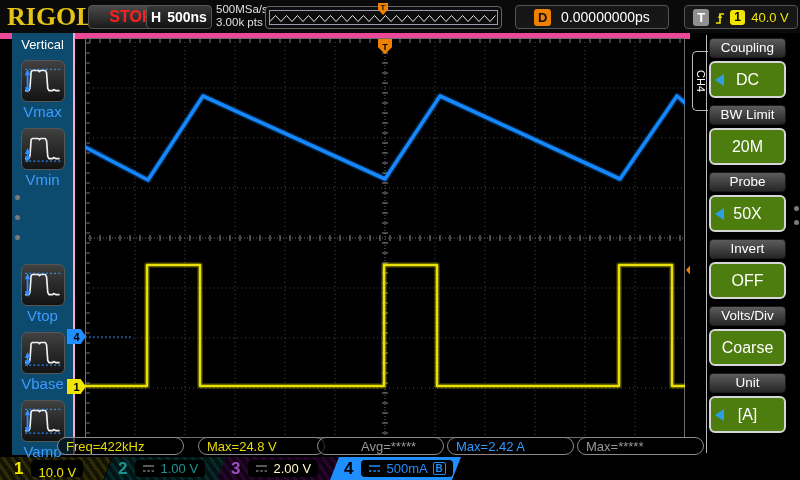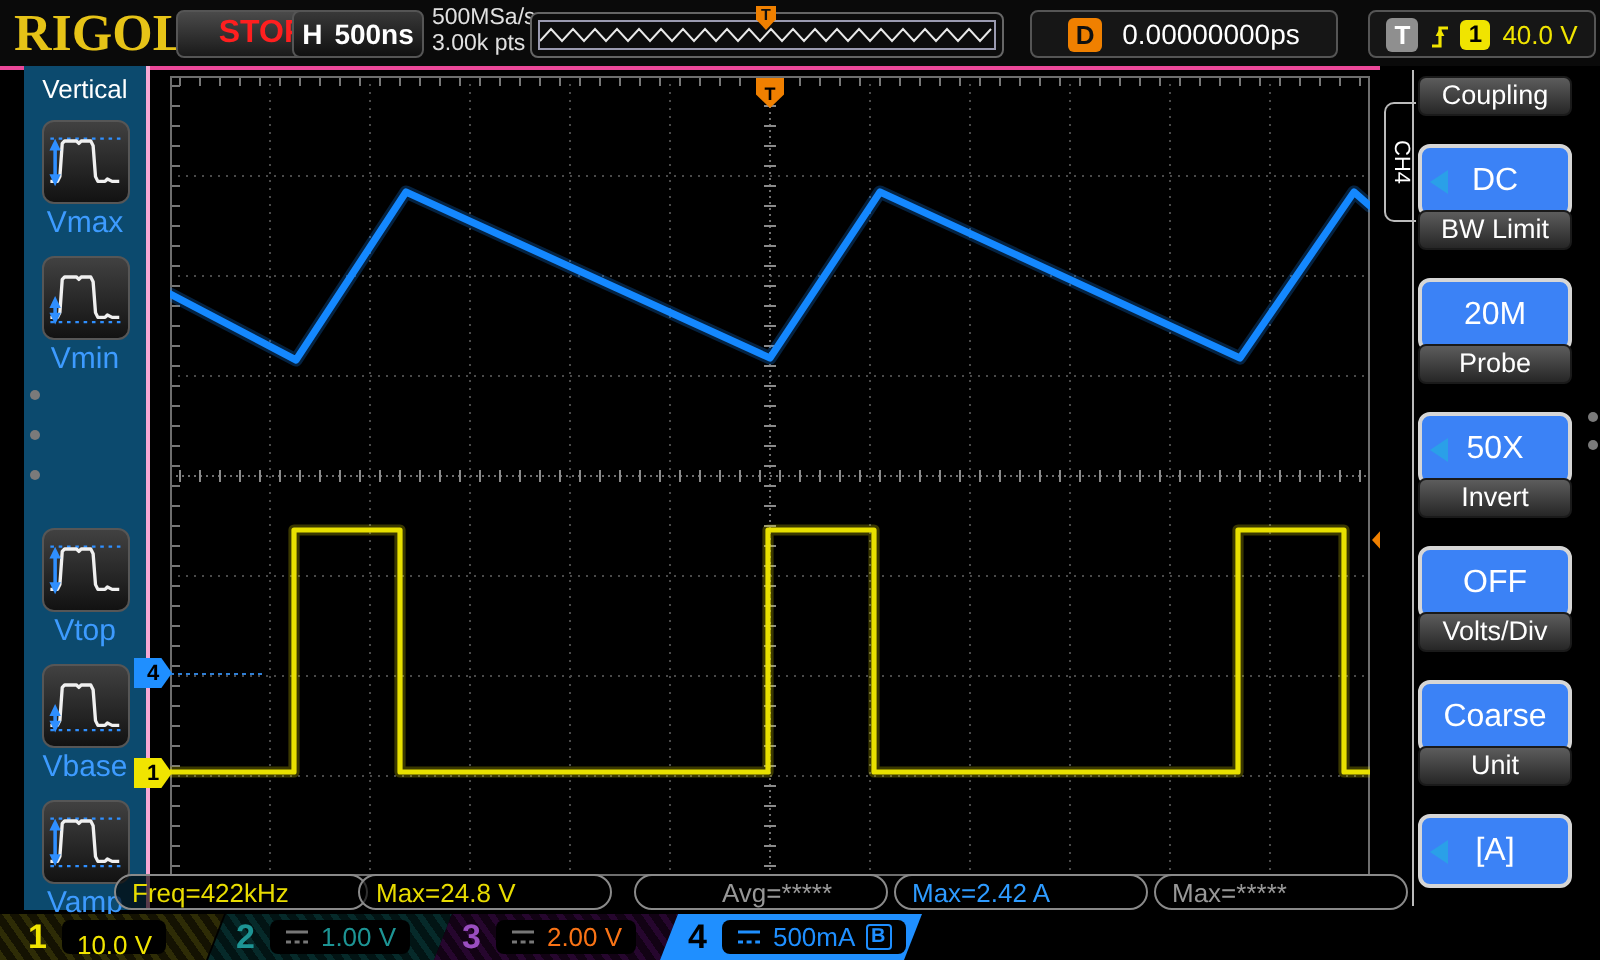--- a/index.html
+++ b/index.html
@@ -1,20 +1,20 @@
 <!DOCTYPE html>
 <html><head>
 <meta charset="utf-8">
 <style>
   html,body{margin:0;padding:0;background:#000;}
   #screen{position:relative;width:800px;height:480px;background:#000;overflow:hidden;
           font-family:"Liberation Sans",sans-serif;}
   
   #topbar{position:absolute;left:0;top:0;width:800px;height:33px;background:#0a0a0a;
-          border-bottom:2px solid #ec4899;}
+          border-bottom:6px solid #ec4899;}
   #logo{position:absolute;left:7px;top:2px;font-family:"Liberation Serif",serif;
         font-weight:bold;font-size:26px;color:#e6c317;letter-spacing:0px;}
   .tb-btn{position:absolute;top:5px;height:22px;border-radius:4px;
           background:linear-gradient(#4a4a4a,#1a1a1a);border:1px solid #555;
           display:flex;align-items:center;justify-content:center;}
   #stopbtn{left:88px;width:52px;color:#ff1f1f;font-weight:bold;font-size:16px;padding-left:16px;}
   #hbox{left:146px;width:64px;background:linear-gradient(#383838,#101010);}
   #hbox .hl{color:#fff;font-weight:bold;font-size:14px;margin-right:6px;}
   #hbox .hv{color:#fff;font-size:14px;font-weight:bold;}
   #srate{position:absolute;left:216px;top:3px;color:#e0e0e0;font-size:11.5px;line-height:13px;}
@@ -56,21 +56,21 @@
   
   #rightmenu{position:absolute;left:690px;top:33px;width:110px;height:422px;background:#000;}
   #ch4tab{position:absolute;left:2px;top:18px;width:15px;height:58px;color:#fff;font-size:11px;
           border:1px solid #bbb;border-right:none;border-radius:5px 0 0 5px;
           display:flex;align-items:center;justify-content:center;}
   #ch4tab span{writing-mode:vertical-rl;}
   #rm-border{position:absolute;left:16px;top:2px;width:1px;height:418px;background:#bbb;}
   .rm-item{position:absolute;left:19px;width:77px;}
   .rm-label{height:18px;line-height:18px;text-align:center;color:#fff;font-size:13.5px;
             background:linear-gradient(#5c5c5c,#262626);border-radius:4px;border:1px solid #1a1a1a;}
-  .rm-value{position:relative;margin-top:14px;height:33px;background:#3b82f6;border:2px solid #d6d6d6;
+  .rm-value{position:relative;margin-top:3px;height:33px;background:#4d7c0f;border:2px solid #d6d6d6;
             border-radius:6px;color:#fff;font-size:16px;display:flex;align-items:center;
             justify-content:center;cursor:pointer;}
   .rm-arrow{position:absolute;left:4px;top:50%;margin-top:-6px;width:0;height:0;
             border-top:6px solid transparent;border-bottom:6px solid transparent;
             border-right:9px solid #2aa0e8;}
   
   .mslot{position:absolute;top:437px;width:127px;height:18px;border:1px solid #8a8a8a;
          border-radius:9px;background:rgba(0,0,0,.65);font-size:13px;display:flex;
          align-items:center;padding-left:8px;box-sizing:border-box;cursor:pointer;}
   
@@ -86,21 +86,21 @@
   .seg3{left:217px;width:122px;background:repeating-linear-gradient(55deg,#26062e 0 3px,#120214 3px 7px);
         clip-path:polygon(9px 0,100% 0,calc(100% - 9px) 100%,0 100%);}
   .seg4{left:330px;width:131px;background:#1f8fff;
         clip-path:polygon(9px 0,100% 0,calc(100% - 9px) 100%,0 100%);}
   .seg1 .num{color:#f0e400;}
   .seg2 .num{color:#1d9494;}
   .seg3 .num{color:#9a4ec0;}
   .seg4 .num{color:#000;}
   .seg1 .chval{color:#f0e400;flex-direction:column;}
   .seg2 .chval{color:#1d9494;}
-  .seg3 .chval{color:#f97316;justify-content:center;}
+  .seg3 .chval{color:#fef9c3;justify-content:center;}
   .seg4 .chval{color:#1f8fff;}
   #bwbadge{width:13px;height:13px;border:1.5px solid #1f8fff;border-radius:2px;color:#1f8fff;
            font-size:10px;font-weight:bold;display:flex;align-items:center;justify-content:center;box-sizing:border-box;}
 </style>
 </head>
 <body>
 
 <div id="screen">
 
   <div id="topbar">
@@ -472,21 +472,21 @@
       <div class="rm-value">
         <span class="rm-arrow"></span>
         <span>[A]</span>
       </div>
     </div>
     <span class="page-dot" style="left:104px;top:173px"></span>
     <span class="page-dot" style="left:104px;top:187px"></span>
   </div>
 
   <div class="mslot" style="left: 57px; color: rgb(232, 220, 0);">Freq=422kHz</div>
-  <div class="mslot" style="left: 179px; color: rgb(232, 220, 0); text-align: center;">Max=24.8 V</div>
+  <div class="mslot" style="left: 198px; color: rgb(232, 220, 0); text-align: center;">Max=24.8 V</div>
   <div class="mslot" style="left: 317px; color: rgb(152, 152, 152); padding-left: 43px;">Avg=*****</div>
   <div class="mslot" style="left: 447px; color: rgb(46, 155, 255);">Max=2.42 A</div>
   <div class="mslot" style="left: 577px; color: rgb(152, 152, 152);">Max=*****</div>
 
   <div id="chbar">
     <div class="chseg seg1">
       <span class="num">1</span>
       <span class="chval">
         <svg width="13" height="11" viewBox="0 0 13 11">
           <path d="M1,3 H12" stroke="#999" stroke-width="1.4"></path>

